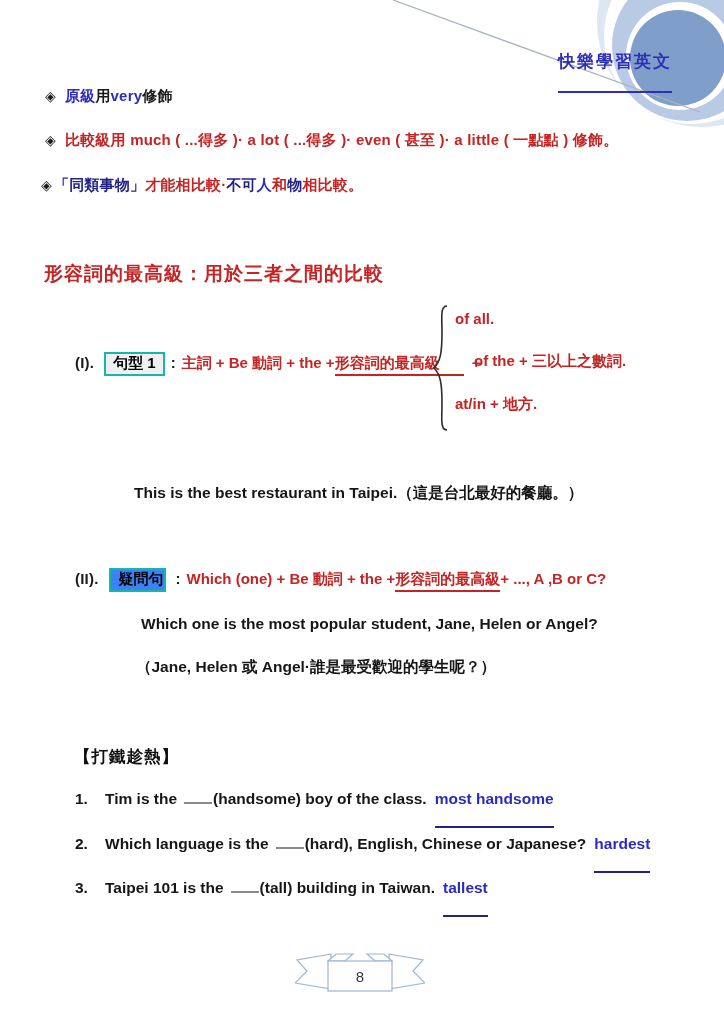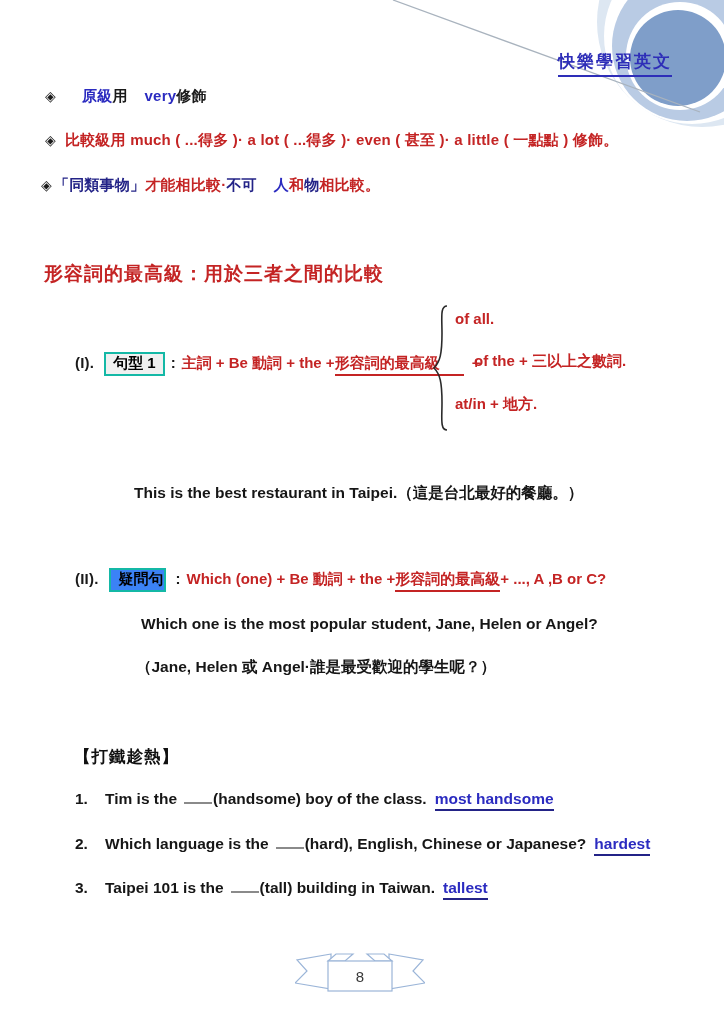--- a/index.html
+++ b/index.html
@@ -2,47 +2,47 @@
 <html style="--red: #C42424; --blue: #2B2BC0; --navy: #232387; --brand: #2E2EB8; --line-gray: #A9B3BE; --ribbon-stroke: #9BB5D8;"><head>
 <meta charset="utf-8">
 <style>
   html,body{margin:0;padding:0;background:#fff;}
   .page{position:relative;width:724px;height:1024px;background:#fff;overflow:hidden;
         font-family:"Liberation Sans","DejaVu Sans",sans-serif;color:#1a1a1a;}
   .abs{position:absolute;}
   .row{display:flex;align-items:baseline;white-space:nowrap;}
   .txt{font-size:15px;font-weight:600;letter-spacing:.2px;}
   .red{color:var(--red);}
-  .blue{color:var(--blue);margin-left:17px;}
+  .blue{color:var(--blue);}
   .navy{color:var(--navy);}
   
   .circle{position:absolute;border-radius:50%;}
   .c-pale{width:210px;height:210px;left:597px;top:-83px;background:#dde7f2;}
   .c-w1{width:176px;height:176px;left:604px;top:-52px;background:#ffffff;}
   .c-mid{width:150px;height:150px;left:612px;top:-29px;background:#b9cbe4;}
   .c-w2{width:108px;height:108px;left:626px;top:2px;background:#ffffff;}
   .c-dark{width:96px;height:96px;left:630px;top:10px;background:#7f9ec9;}
   .brand{top:50px;right:52px;font-size:17px;font-weight:700;color:var(--brand);
-         border-bottom:2px solid var(--brand);padding-bottom:2px;letter-spacing:2px;z-index:3;}
+         border-bottom:2px solid var(--brand);padding-bottom:18px;letter-spacing:2px;z-index:3;}
   .bullet-mark{font-size:14px;color:#1a1a1a;margin-right:9px;}
   .h-red{font-size:19px;font-weight:700;color:var(--red);letter-spacing:1px;}
   .kbox{border:2px solid #14b8a6;background:#f0f0f0;padding:0 7px 1px 7px;
         font-size:15px;font-weight:700;color:#000;margin:0 6px 0 10px;}
   .kbox2{background:#3b82f6;padding:0 0 1px 8px;}
   .formula{font-size:15px;font-weight:700;}
   .u-red{border-bottom:2px solid var(--red);padding-right:24px;padding-bottom:1px;}
   .u-red2{border-bottom:2px solid var(--red);padding-bottom:1px;}
   .opt{font-size:15px;font-weight:700;color:var(--red);white-space:nowrap;}
   .example{font-size:15.5px;font-weight:600;color:#161616;white-space:nowrap;}
   .ptitle{font-size:16.5px;font-weight:700;color:#111;letter-spacing:1px;}
   .pnum{display:inline-block;width:30px;font-size:15.5px;font-weight:600;}
   .blank{display:inline-block;width:28px;border-bottom:2px solid #8a8a8a;
          height:13px;margin:0 1px 0 7px;}
   .answer{color:var(--blue);font-weight:700;border-bottom:2px solid var(--navy);
-          margin-left:8px;padding-bottom:1px;}
+          margin-left:8px;padding-bottom:18px;}
   svg{display:block;}
 </style>
 </head>
 <body>
 
 <div class="page">
 
   <div class="circle c-pale"></div>
   <div class="circle c-w1"></div>
   <div class="circle c-mid"></div>

